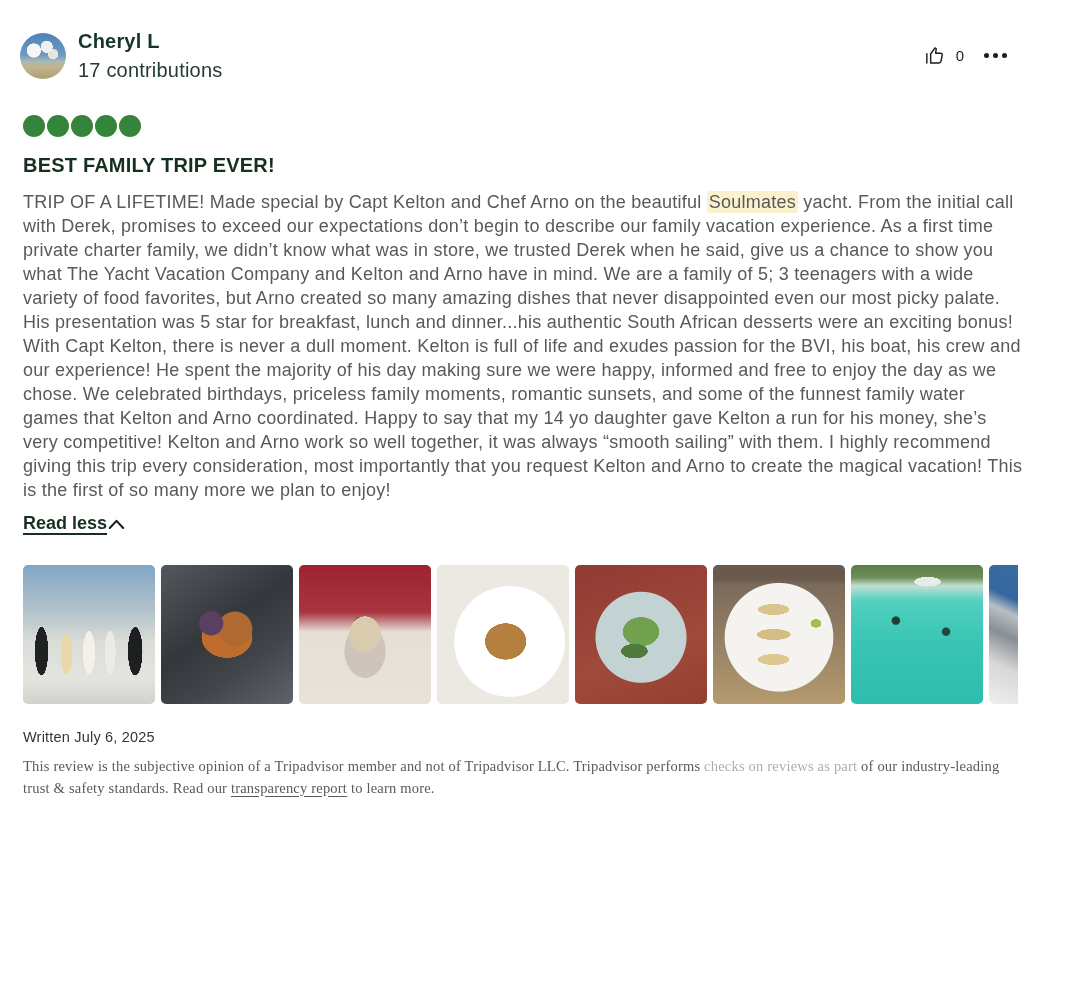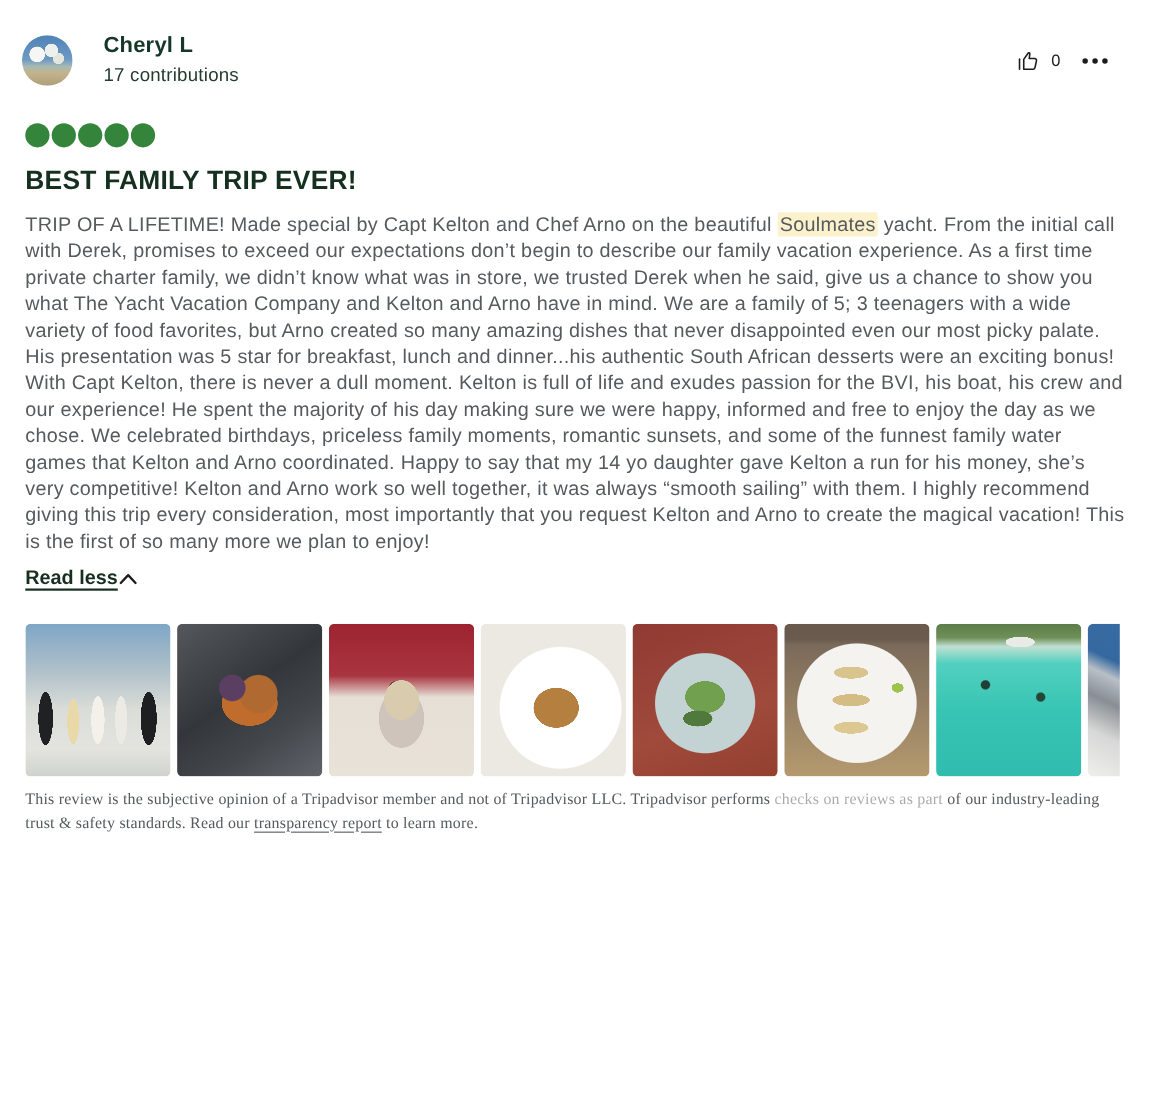--- a/index.html
+++ b/index.html
@@ -1,38 +1,38 @@
 <!DOCTYPE html>
 <html><head>
 <meta charset="utf-8">
 <style>
   html,body{margin:0;padding:0;background:#fff;width:1066px;height:994px;overflow:hidden;
     font-family:"Liberation Sans","DejaVu Sans",sans-serif;-webkit-font-smoothing:antialiased;}
   .page{position:relative;width:1020px;margin:0 0 0 23px;}
   
   .rev-header{display:flex;justify-content:space-between;align-items:flex-start;padding-top:30px;}
-  .hdr-left{display:flex;align-items:center;gap:28px;margin-left:-3px;justify-content:flex-end;}
+  .hdr-left{display:flex;align-items:center;gap:12px;margin-left:-3px;justify-content:flex-end;}
   .avatar{width:46px;height:46px;border-radius:50%;cursor:pointer;flex:0 0 auto;
     background:
       radial-gradient(circle at 30% 38%, #f6f7f4 0 16%, rgba(246,247,244,0) 17%),
       radial-gradient(circle at 58% 30%, #eef0ec 0 14%, rgba(238,240,236,0) 15%),
       radial-gradient(circle at 72% 46%, #e3e6df 0 12%, rgba(227,230,223,0) 13%),
       linear-gradient(180deg,#4e82b7 0%,#6d9ac2 48%,#a8b9b4 62%,#c3b48c 74%,#ae9f79 100%);}
   .name{font-size:20px;font-weight:700;color:#17362a;letter-spacing:.2px;cursor:pointer;}
-  .contrib{font-size:17px;color:#243c30;margin-top:6px;letter-spacing:.2px;}
+  .contrib{font-size:20px;color:#243c30;margin-top:6px;letter-spacing:.2px;}
   .hdr-right{display:flex;align-items:center;gap:20px;padding:14px 36px 0 0;}
   .helpful{display:flex;align-items:center;gap:10px;background:none;border:none;cursor:pointer;padding:0;}
   .count{font-size:15px;color:#1c1c1c;}
   .more{display:flex;align-items:center;gap:4px;background:none;border:none;cursor:pointer;padding:4px 0;}
   .dot{width:5px;height:5px;border-radius:50%;background:#1c1c1c;display:inline-block;}
   
   .bubbles{display:flex;gap:2px;margin-top:33px;}
   .bubble{width:22px;height:22px;border-radius:50%;display:inline-block;}
   
-  .title{font-size:24px;font-weight:800;color:#16301f;margin:17px 0 0;letter-spacing:.2px;}
+  .title{font-size:20px;font-weight:800;color:#16301f;margin:17px 0 0;letter-spacing:.2px;}
   .date{font-size:18.5px;color:#333633;margin-top:17px;letter-spacing:.2px;}
   
   .body{font-size:18px;line-height:24px;color:#565a5d;letter-spacing:.25px;margin:13px 0 0;width:1000px;}
   .hl{background:#fbf1cd;border-radius:2px;padding:1px 2px;}
   
   .readless{display:inline-flex;align-items:center;margin-top:11px;cursor:pointer;text-decoration:none;}
   .readless span{font-size:18px;font-weight:700;color:#16301f;text-decoration:underline;text-underline-offset:4px;text-decoration-thickness:1.5px;}
   
   .photos{display:flex;gap:6px;margin-top:31px;width:995px;overflow:hidden;}
   .photo{flex:0 0 132px;height:139px;border-radius:5px;cursor:pointer;}
@@ -141,16 +141,17 @@
       <div class="photo ph1" aria-label="Family of five posing on yacht deck"></div>
       <div class="photo ph2" aria-label="Chicken with purple cauliflower on dark square plate"></div>
       <div class="photo ph3" aria-label="Dessert glass with chocolate chips on red tablecloth"></div>
       <div class="photo ph4" aria-label="Pasta with sauce and cheese on white plate"></div>
       <div class="photo ph5" aria-label="Salad with cucumber slices on blue plate"></div>
       <div class="photo ph6" aria-label="Three tacos in holders with lime on white plate"></div>
       <div class="photo ph7" aria-label="Turquoise bay with catamaran and swimmers"></div>
       <div class="photo ph8" aria-label="Yacht bow and rigging against blue sky"></div>
     </div>
 
+  <div class="written">Written July 6, 2025</div>
 
   <p class="disclaimer"><span>This review is the subjective opinion of a Tripadvisor member and not of Tripadvisor LLC. Tripadvisor performs </span><span class="faded">checks on reviews as part</span><span> of our industry-leading trust &amp; safety standards. Read our </span><a class="tlink">transparency report</a><span> to learn more.</span></p>
 
 </div>
 
 </body></html>

